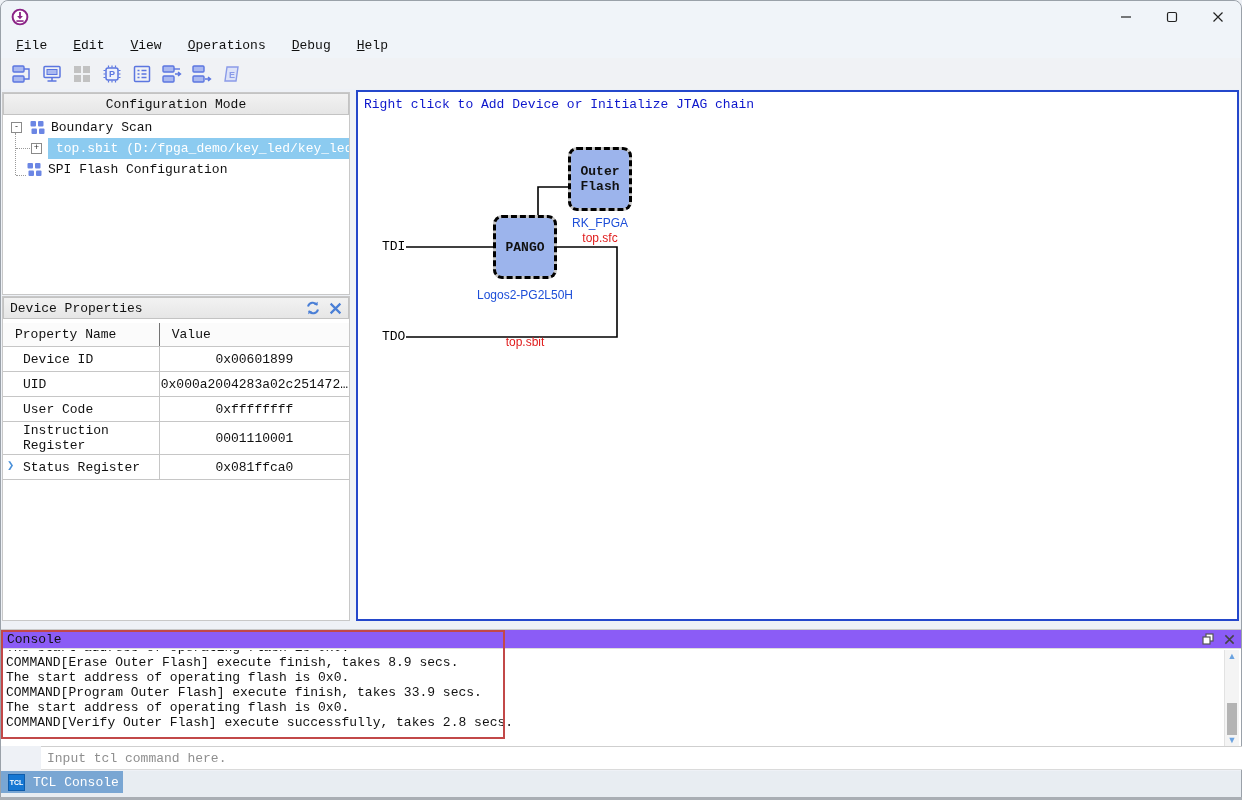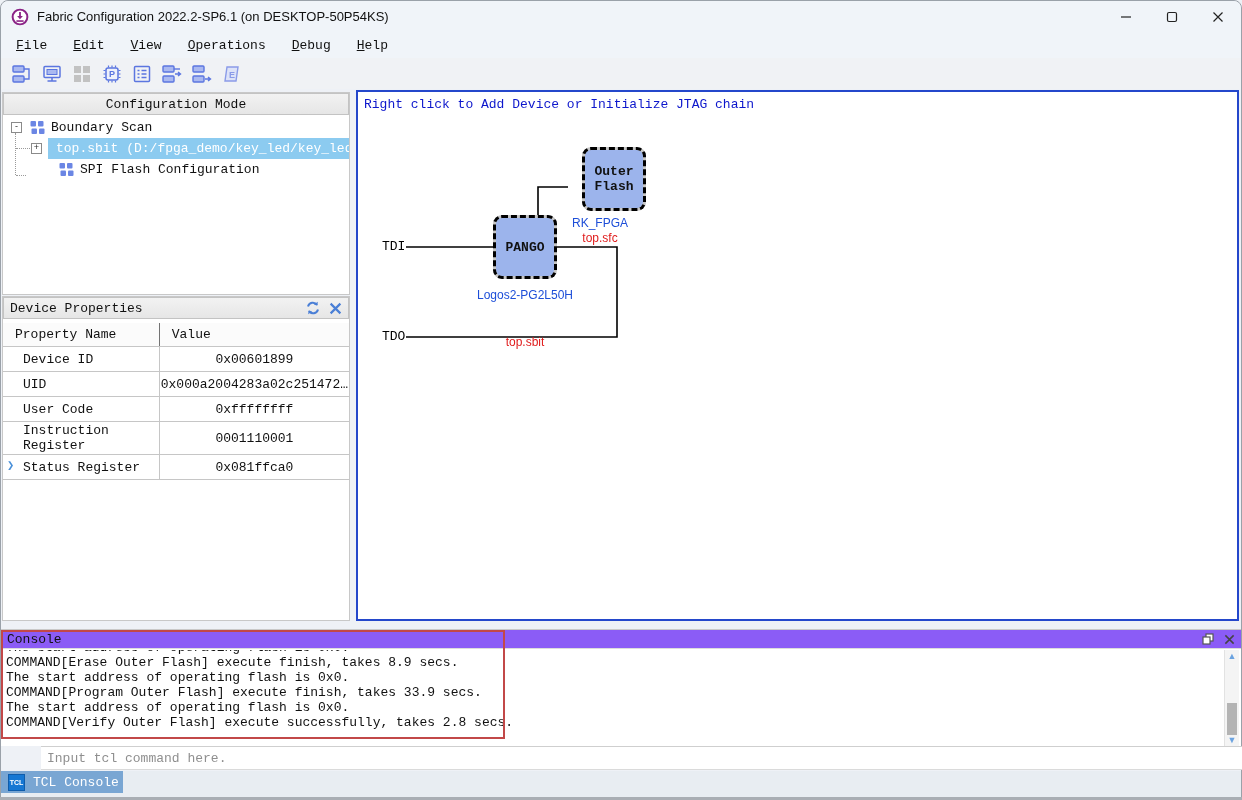--- a/index.html
+++ b/index.html
@@ -84,21 +84,20 @@
 
 <div class="abs" id="window-border"></div>
 
 <div class="abs" id="titlebar">
   <svg id="app-icon" viewBox="0 0 20 20">
     <circle cx="10" cy="10" r="8.2" fill="#fff" stroke="#8b2387" stroke-width="2.2"></circle>
     <path d="M10 4.5 L10 11" stroke="#8b2387" stroke-width="2" fill="none"></path>
     <path d="M6.8 8.8 L10 12.5 L13.2 8.8 Z" fill="#8b2387"></path>
     <path d="M6 14.5 L14 14.5" stroke="#8b2387" stroke-width="1.8"></path>
   </svg>
-  <span>Fabric Configuration 2022.2-SP6.1 (on DESKTOP-50P54KS)</span>
   <div id="win-controls">
     <div class="wctrl">
       <svg width="12" height="12" viewBox="0 0 12 12">
           <path d="M1 6 L11 6" stroke="#222" stroke-width="1.2"></path>
         </svg>
     </div>
     <div class="wctrl">
       <svg width="12" height="12" viewBox="0 0 12 12">
           <rect x="1.5" y="1.5" width="9" height="9" rx="1.5" fill="none" stroke="#222" stroke-width="1.2"></rect>
         </svg>
@@ -204,21 +203,21 @@
       <div class="sel-strip" style="margin-left:6px;">
         <svg width="15" height="15" viewBox="0 0 20 20">
           <rect x="4" y="4" width="12" height="12" rx="2" fill="#cfe7fa" stroke="#3b6ad0" stroke-width="1.6"></rect>
           <path d="M6.5 1.5 v2 M10 1.5 v2 M13.5 1.5 v2 M6.5 16.5 v2 M10 16.5 v2 M13.5 16.5 v2 M1.5 6.5 h2 M1.5 10 h2 M1.5 13.5 h2 M16.5 6.5 h2 M16.5 10 h2 M16.5 13.5 h2" stroke="#3b6ad0" stroke-width="1.3"></path>
           <text x="10" y="13.6" text-anchor="middle" font-size="9.5" font-weight="bold" fill="#3b6ad0" font-family="Liberation Sans, sans-serif">P</text>
         </svg>
         <span class="tree-label">top.sbit (D:/fpga_demo/key_led/key_led/…</span>
       </div>
     </div>
 
-    <div class="tree-row" style="padding-left:24px;margin-left:32px;">
+    <div class="tree-row" style="padding-left:24px;">
       <svg width="15" height="15" viewBox="0 0 15 15">
         <rect x="0.5" y="1" width="5.5" height="5.5" rx="1" fill="#6b86e4"></rect>
           <rect x="8" y="1" width="5.5" height="5.5" rx="1" fill="#6b86e4"></rect>
         <rect x="1.5" y="8.5" width="5.5" height="5.5" rx="1" fill="#6b86e4"></rect>
           <rect x="9" y="8.5" width="5.5" height="5.5" rx="1" fill="#6b86e4"></rect>
       </svg>
       <span class="tree-label">SPI Flash Configuration</span>
     </div>
   </div>
 </div>
@@ -282,21 +281,21 @@
 
   <span class="pin-label" style="left:24px;top:147px;">TDI</span>
   <span class="pin-label" style="left:24px;top:237px;">TDO</span>
 
   <div class="chip-wrap" style="left:135px;top:123px;width:64px;height:64px;">
     <div class="chip">PANGO</div>
   </div>
   <div class="dev-name" style="left:102px;top:196px;width:130px;">Logos2-PG2L50H</div>
   <div class="dev-file" style="left:102px;top:211px;width:130px;margin-top:32px;">top.sbit</div>
 
-  <div class="chip-wrap" style="left:224px;top:55px;width:64px;height:64px;">
+  <div class="chip-wrap" style="left:210px;top:55px;width:64px;height:64px;">
     <div class="chip" style="padding:0 6px;">Outer Flash</div>
   </div>
   <div class="dev-name" style="left:210px;top:124px;width:64px;">RK_FPGA</div>
   <div class="dev-file" style="left:210px;top:139px;width:64px;">top.sfc</div>
 </div>
 
 <div class="abs" id="console-region">
   <div id="console-titlebar">
     <span>Console</span>
     <div id="console-title-icons">

